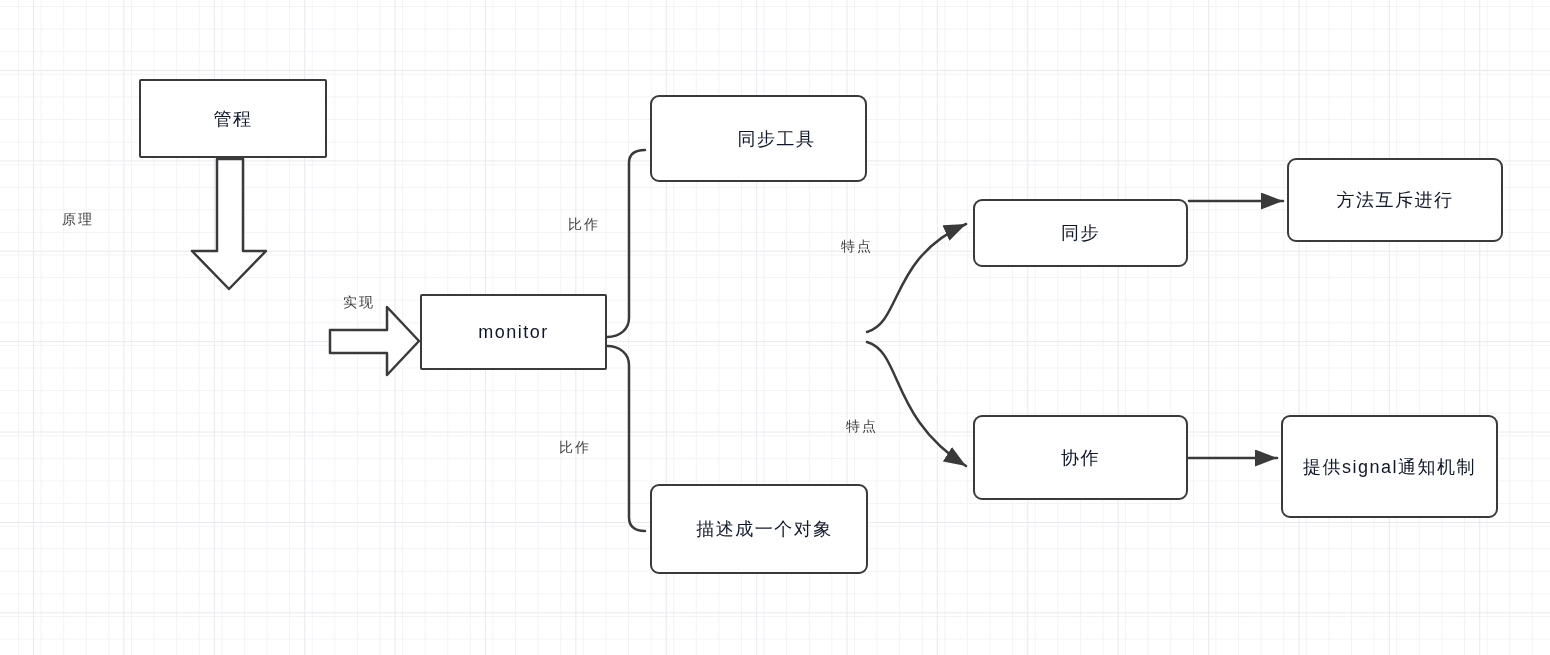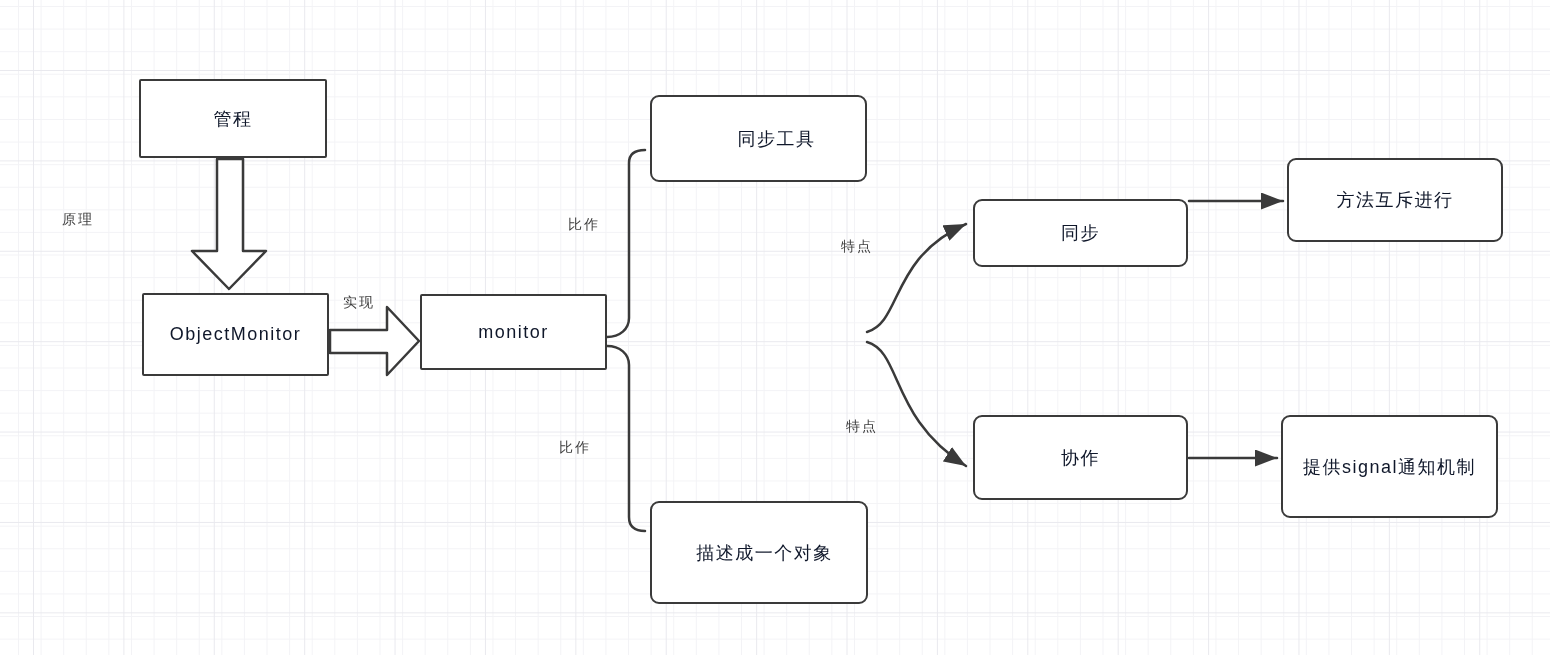--- a/index.html
+++ b/index.html
@@ -61,28 +61,27 @@
 
     <path d="M 867 342 C 902 352 890 418 966 466" fill="none" stroke="#3a3a3a" stroke-width="2.5" stroke-linecap="round" marker-end="url(#arrow)"></path>
 
     <path d="M 1189 201 L 1283 201" fill="none" stroke="#3a3a3a" stroke-width="2.5" stroke-linecap="round" marker-end="url(#arrow)"></path>
 
     <path d="M 1189 458 L 1277 458" fill="none" stroke="#3a3a3a" stroke-width="2.5" stroke-linecap="round" marker-end="url(#arrow)"></path>
   </svg>
 
   <div class="node sharp" style="left:139px;top:79px;width:188px;height:79px;">管程</div>
 
-  <div class="node sharp" style="left:142px;top:293px;width:187px;height:83px;">ObjectMonitor</div>
 
   <div class="node sharp" style="left:420px;top:294px;width:187px;height:76px;text-align:right;">monitor</div>
 
   <div class="node round" style="left:650px;top:95px;width:217px;height:87px;padding-left:36px;">同步工具</div>
 
 
-  <div class="node round" style="left:650px;top:501px;width:218px;height:103px;padding-left:11px;">描述成一个对象</div>
+  <div class="node round" style="left:650px;top:484px;width:218px;height:90px;padding-left:11px;">描述成一个对象</div>
 
   <div class="node round" style="left:973px;top:159px;width:215px;height:68px;margin-top:40px;">同步</div>
 
   <div class="node round" style="left:1287px;top:158px;width:216px;height:84px;">方法互斥进行</div>
 
   <div class="node round" style="left:973px;top:415px;width:215px;height:85px;">协作</div>
 
   <div class="node round" style="left:1281px;top:415px;width:217px;height:103px;">提供signal通知机制</div>
 
   <div class="elabel" style="left:62px;top:211px;">原理</div>

